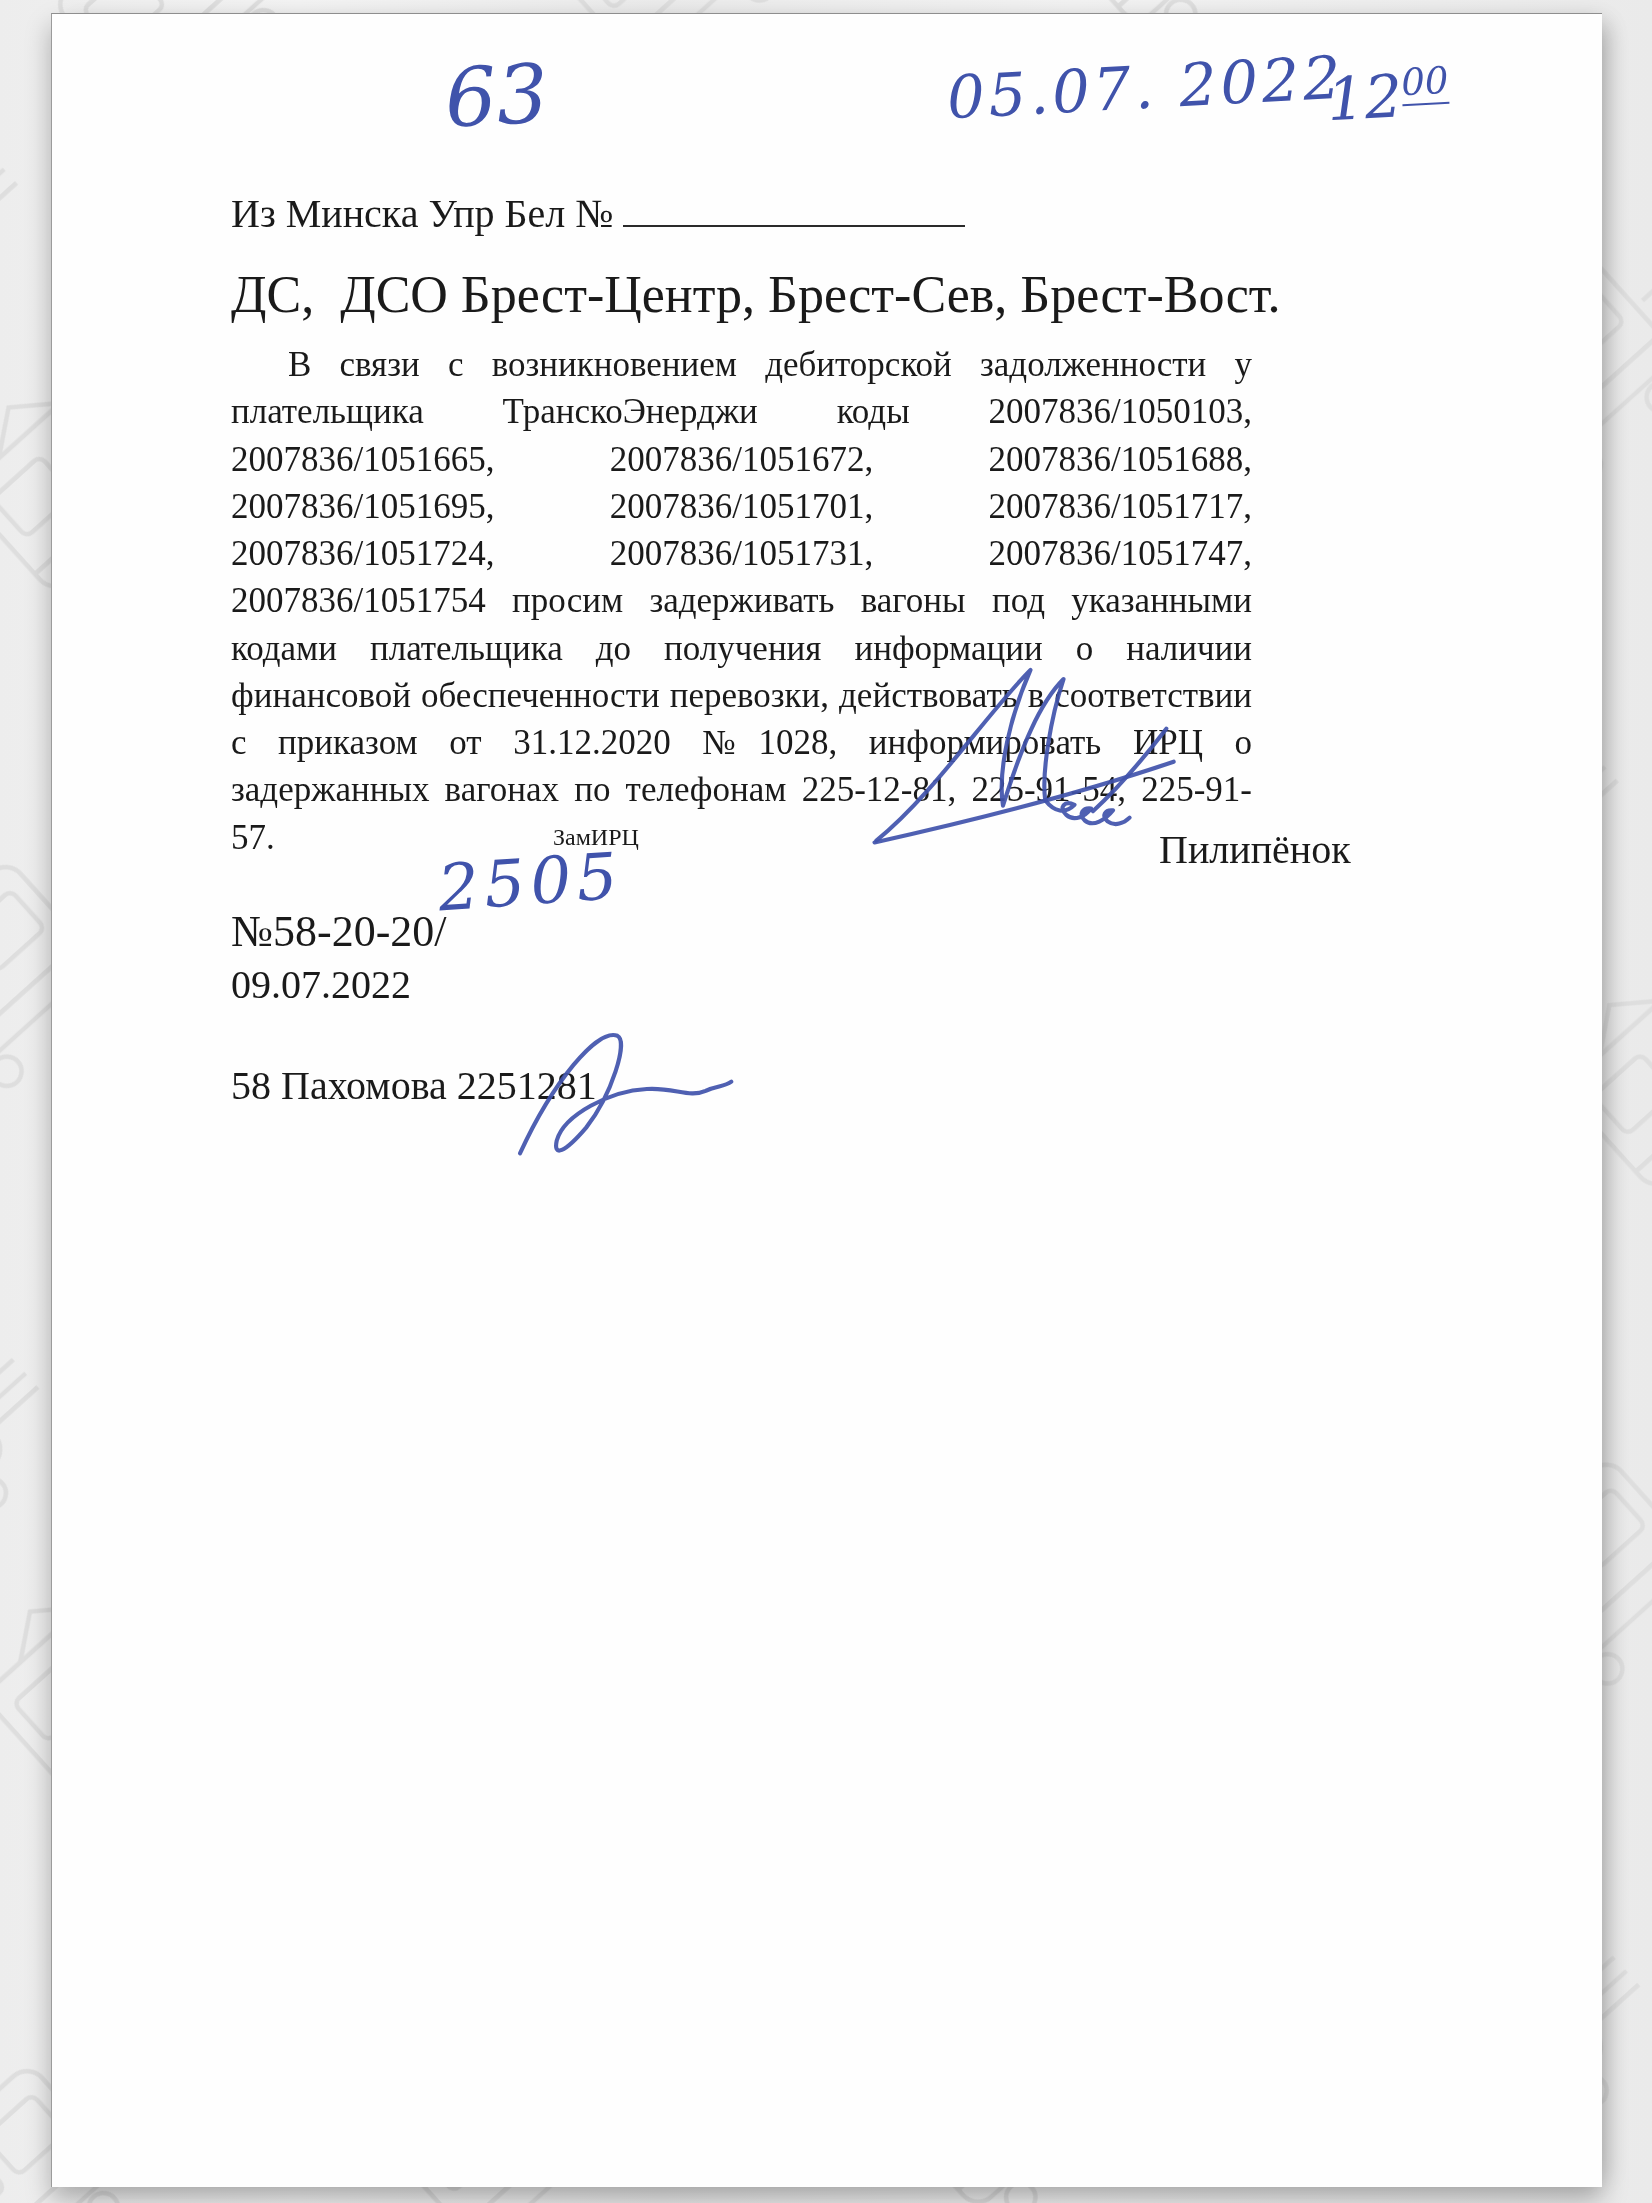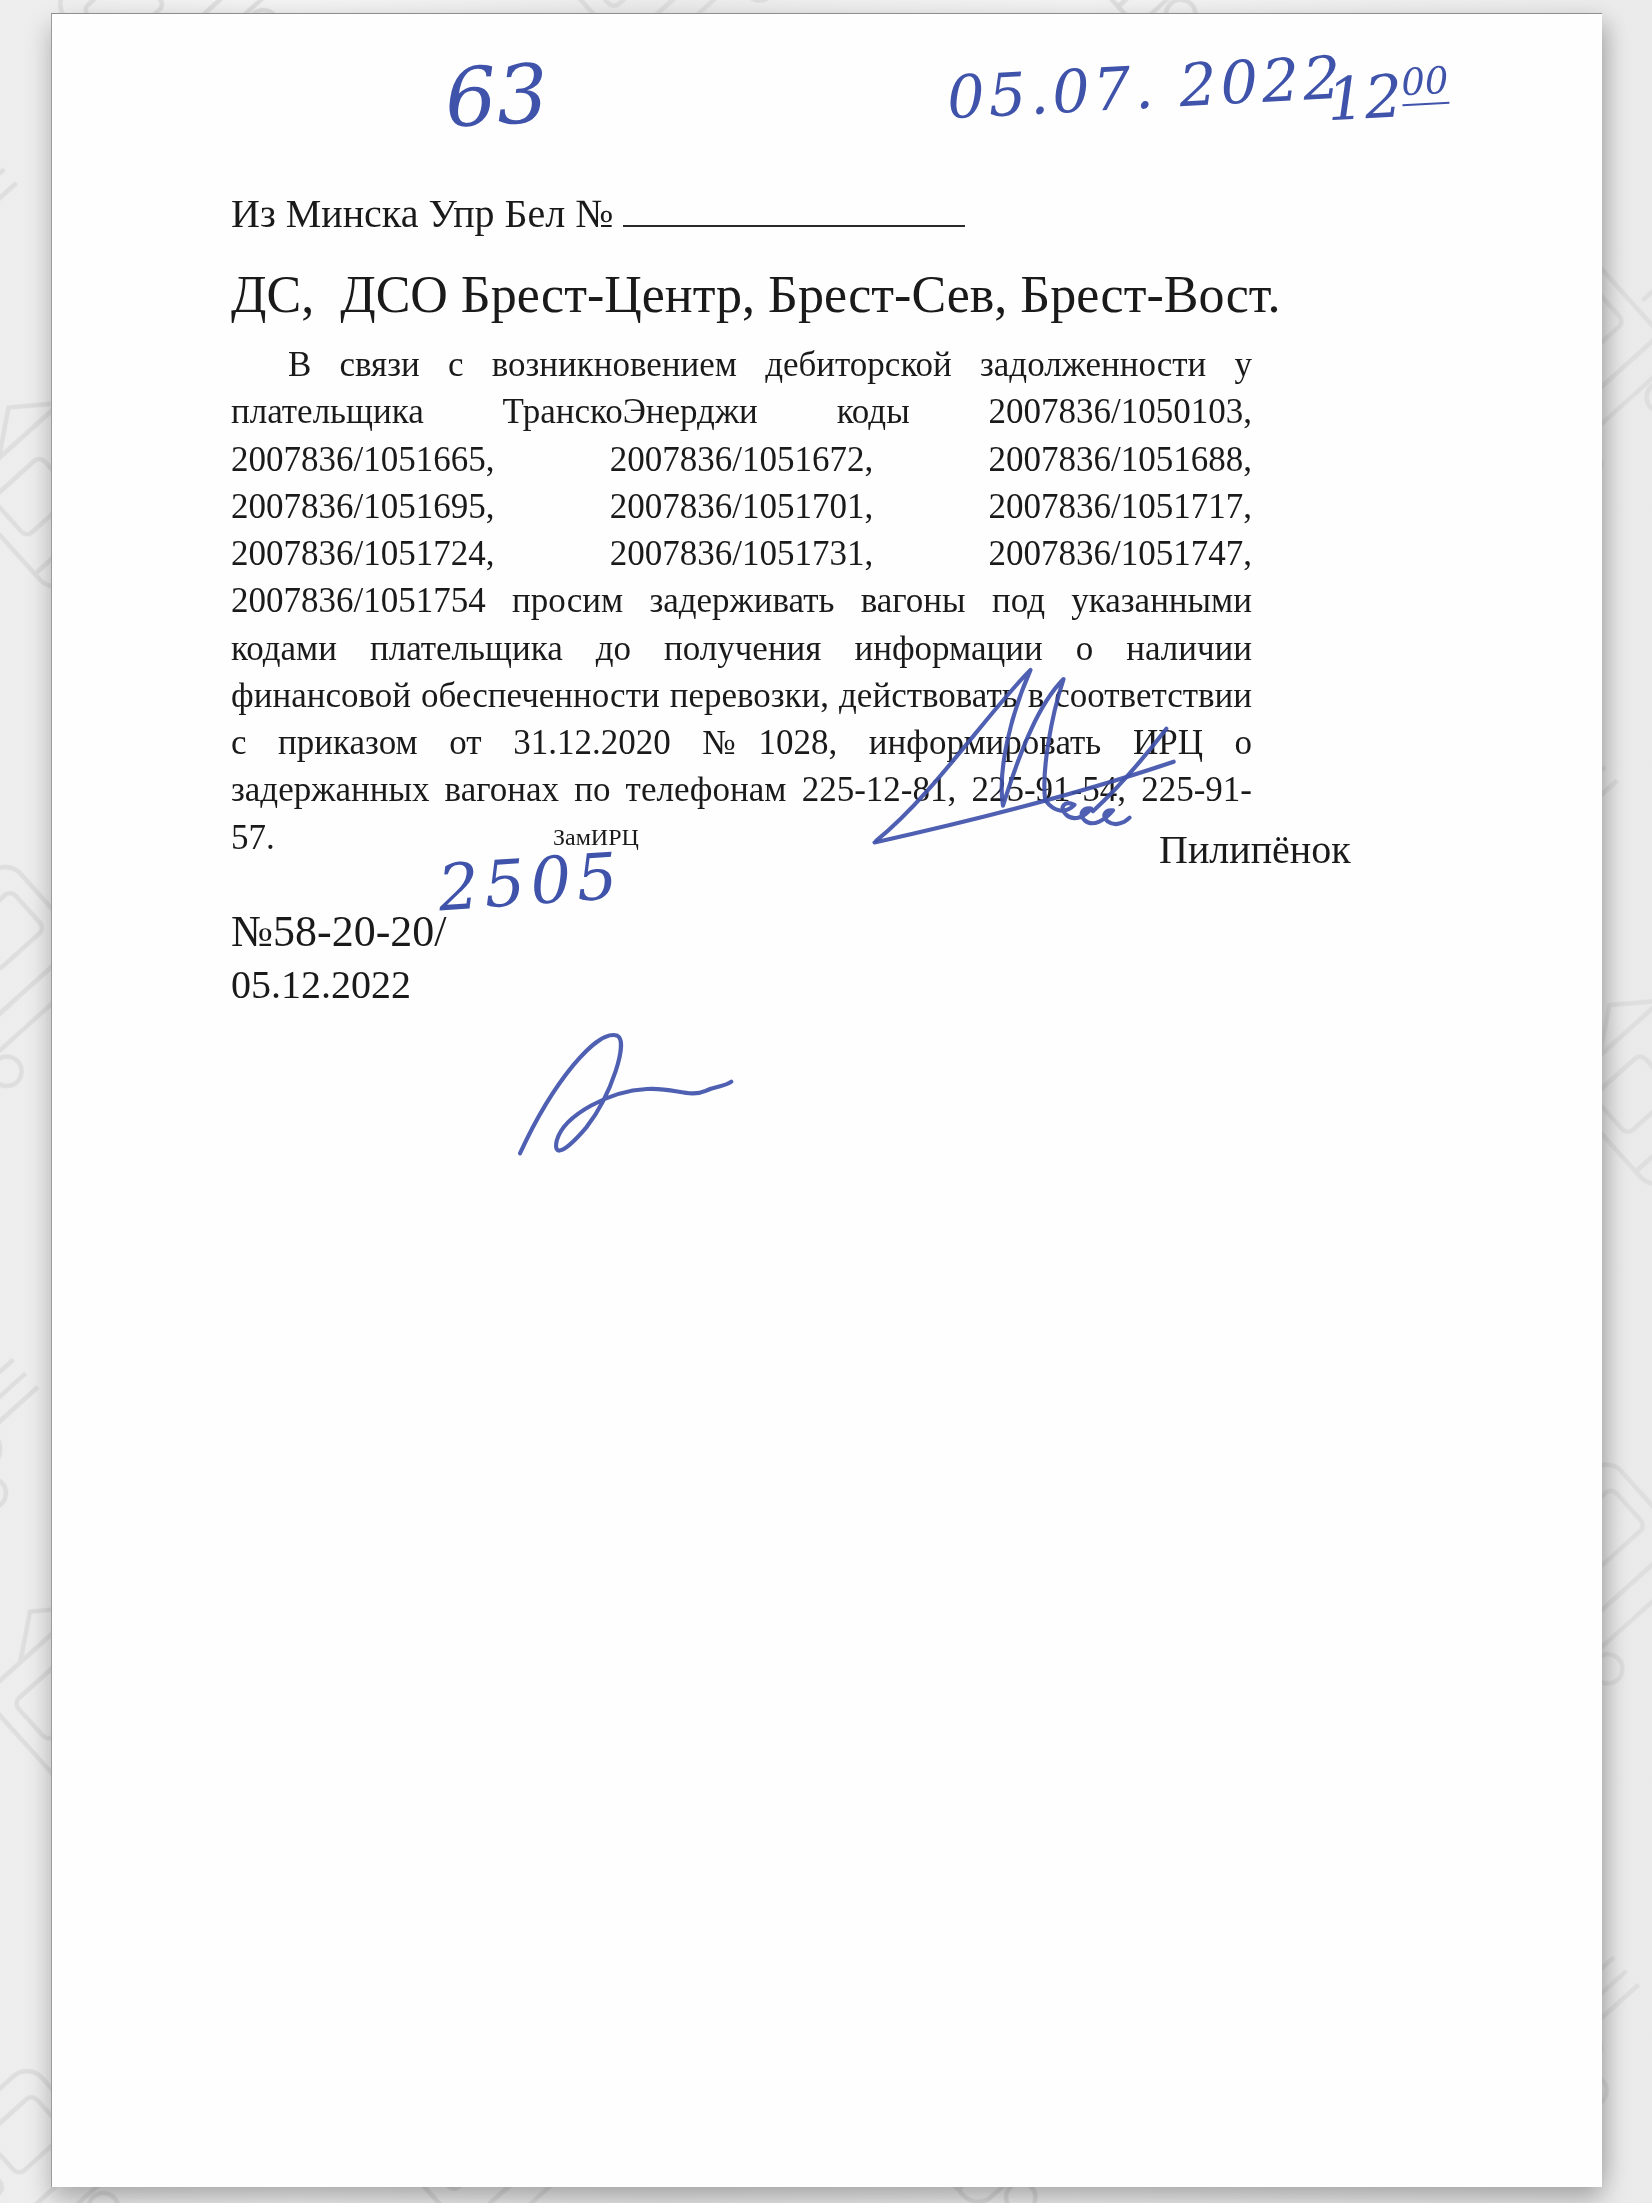--- a/index.html
+++ b/index.html
@@ -95,22 +95,23 @@
       <path d="M8 200 C70 150 128 62 176 14 C154 64 140 124 146 162 C166 98 186 50 212 24 C198 66 188 126 192 156"></path>
       <path d="M192 156 c10 13 22 15 32 5 c-11 -5 -18 3 -9 11 c9 8 21 1 27 -7 c-9 -1 -14 6 -7 13 c9 8 23 -1 31 -11 c-9 -1 -13 6 -6 12 c8 6 18 2 24 -4"></path>
       <path d="M6 202 C96 182 226 150 332 114"></path>
       <path d="M244 168 C268 146 298 112 324 78"></path>
     </svg>
 
     <div class="sig-row-name printed">Пилипёнок</div>
 
     <div class="ref-number printed">№58-20-20/</div>
     <span class="hand hand-ref">2505</span>
-    <div class="ref-date printed">05.12.2022</div>
+    <div class="ref-date printed">09.07.2022</div>
 
+    <div class="executor printed">58 Пахомова 2251281</div>
 
     <svg class="sig sig-exec" viewBox="0 0 250 185" xmlns="http://www.w3.org/2000/svg">
       <path d="M14 156 C50 78 98 20 120 28 C132 34 114 92 86 128 C62 156 50 160 54 142 C62 114 112 88 152 86 C182 84 198 96 216 88 C228 82 236 84 244 78"></path>
     </svg>
 
   </div>
 </div>
 
 
 </body></html>

